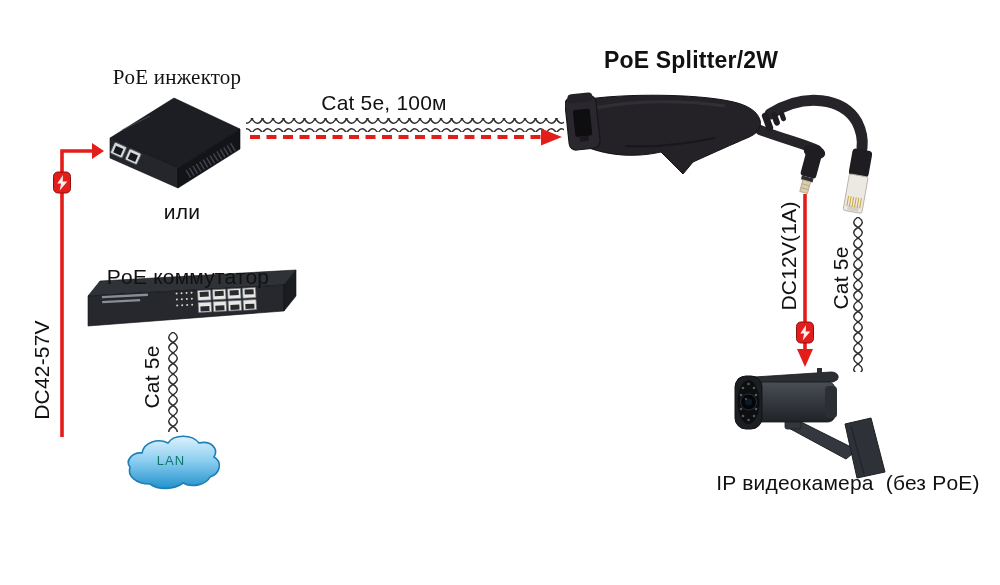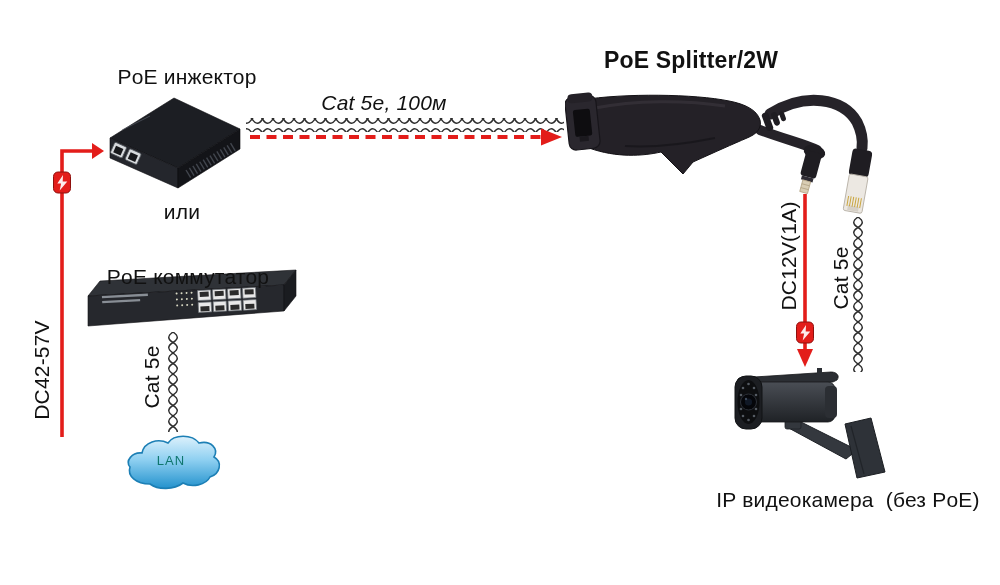--- a/index.html
+++ b/index.html
@@ -230,25 +230,25 @@
       <circle cx="13" cy="37" r="1.2" fill="#3e4a5c"></circle>
     </g>
     <rect x="84" y="6" width="5" height="6" fill="#2b2e33"></rect>
   </svg>
 
   <svg class="dev" style="left:122px;top:430px;" width="100" height="64" viewBox="0 0 100 64">
     <path d="M28,54 C14,54 5,46 8,37 C3,31 10,22 20,23 C22,12 36,8 46,13 C52,4 70,4 77,13 C89,10 97,19 92,27 C101,32 98,44 88,47 C84,55 70,58 61,53 C52,60 36,60 28,54 Z" fill="url(#cloudGrad)" stroke="#1c7fb5" stroke-width="1.6"></path>
   </svg>
   <div class="cloud-lbl" style="left:171px;top:460px;">LAN</div>
 
-  <div class="lbl" style="left:187px;top:77px;">PoE инжектор</div>
-  <div class="lbl" style="left:384px;top:103px;font-style:italic;">Cat 5e, 100м</div>
+  <div class="lbl" style="left:177px;top:77px;font-family:Liberation Serif, serif;">PoE инжектор</div>
+  <div class="lbl" style="left:384px;top:103px;">Cat 5e, 100м</div>
   <div class="lbl bold" style="left:691px;top:60px;">PoE Splitter/2W</div>
   <div class="lbl" style="left:182px;top:212px;">или</div>
   <div class="lbl" style="left:188px;top:245px;margin-top:32px;">PoE коммутатор</div>
-  <div class="lbl" style="left:848px;top:500px;">IP видеокамера  (без PoE)</div>
+  <div class="lbl" style="left:848px;top:483px;">IP видеокамера  (без PoE)</div>
 
   <div class="vlbl" style="left:42px;top:370px;">DC42-57V</div>
   <div class="vlbl" style="left:152px;top:377px;">Cat 5e</div>
   <div class="vlbl" style="left:789px;top:256px;">DC12V(1A)</div>
   <div class="vlbl" style="left:841px;top:278px;">Cat 5e</div>
 
 </div>
 
 </body></html>

